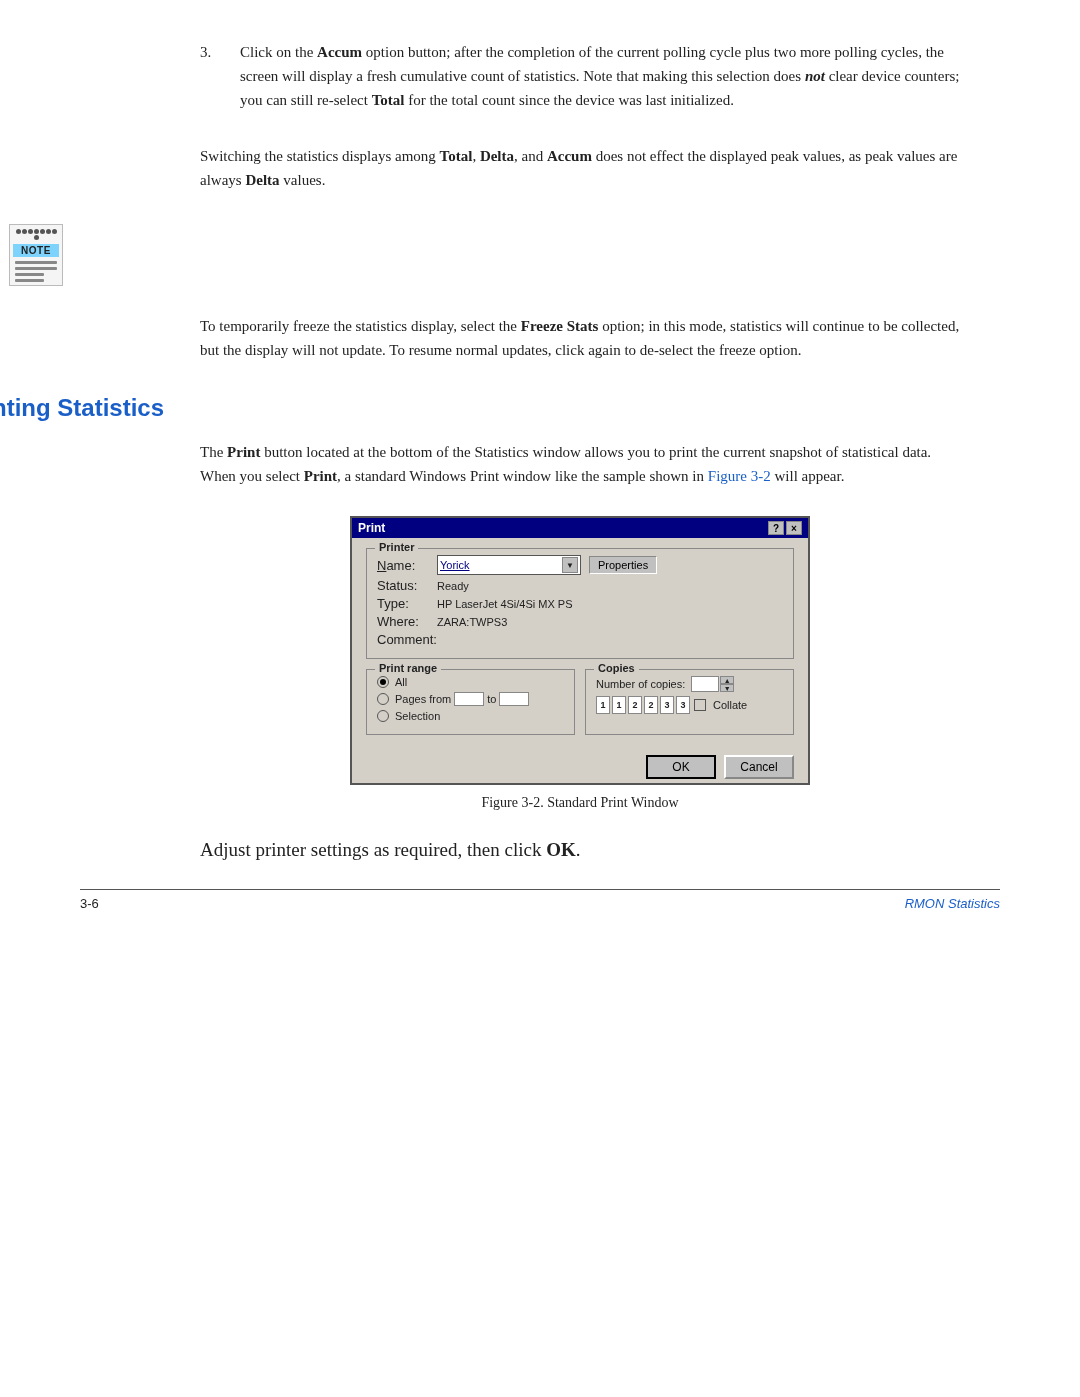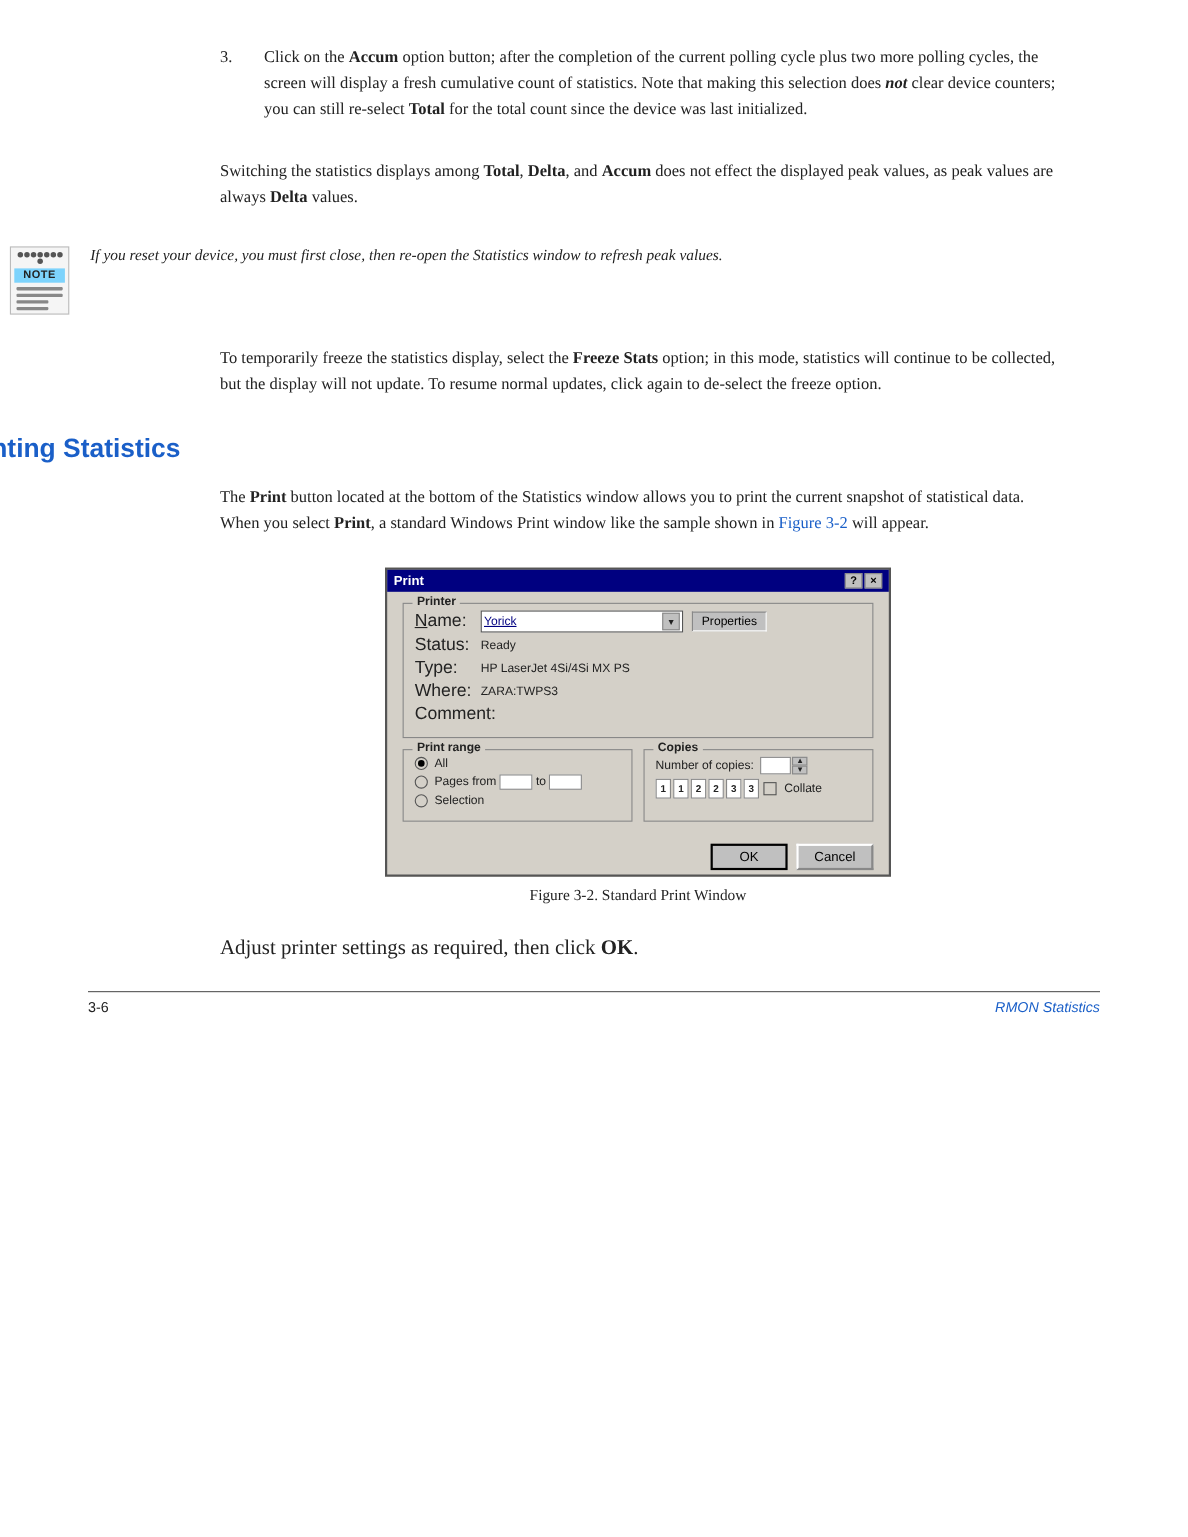--- a/index.html
+++ b/index.html
@@ -199,28 +199,28 @@
       font-weight: bold;
     }
     .dialog-row {
       display: flex;
       align-items: center;
       margin-bottom: 3px;
     }
     .dialog-label {
       width: 60px;
       color: #222;
-      font-size: 16px;
+      font-size: 13px;
     }
     .dialog-value {
       font-size: 11px;
       color: #222;
     }
     .dialog-select {
-      width: 184px;
+      width: 144px;
       background: #fff;
       border: 1px solid #555;
       padding: 1px 2px;
       font-size: 11px;
       display: flex;
       align-items: center;
       justify-content: space-between;
     }
     .dialog-select-text {
       color: #000080;
@@ -451,23 +451,20 @@
           <span class="note-icon-dot"></span>
         </div>
         <div class="note-label-box">NOTE</div>
         <div class="note-lines">
           <div class="note-line"></div>
           <div class="note-line"></div>
           <div class="note-line short"></div>
           <div class="note-line short"></div>
         </div>
       </div>
-    </div>
-    <div class="content-area" style="padding-left:10px;">
-      <p class="note-text">If you reset your device, you must first close, then re-open the Statistics window to refresh peak values.</p>
     </div>
   </div>
 
   <div class="content-area">
     <p class="body-text">
       To temporarily freeze the statistics display, select the <strong>Freeze Stats</strong> option; in this
       mode, statistics will continue to be collected, but the display will not update. To
       resume normal updates, click again to de-select the freeze option.
     </p>
   </div>

